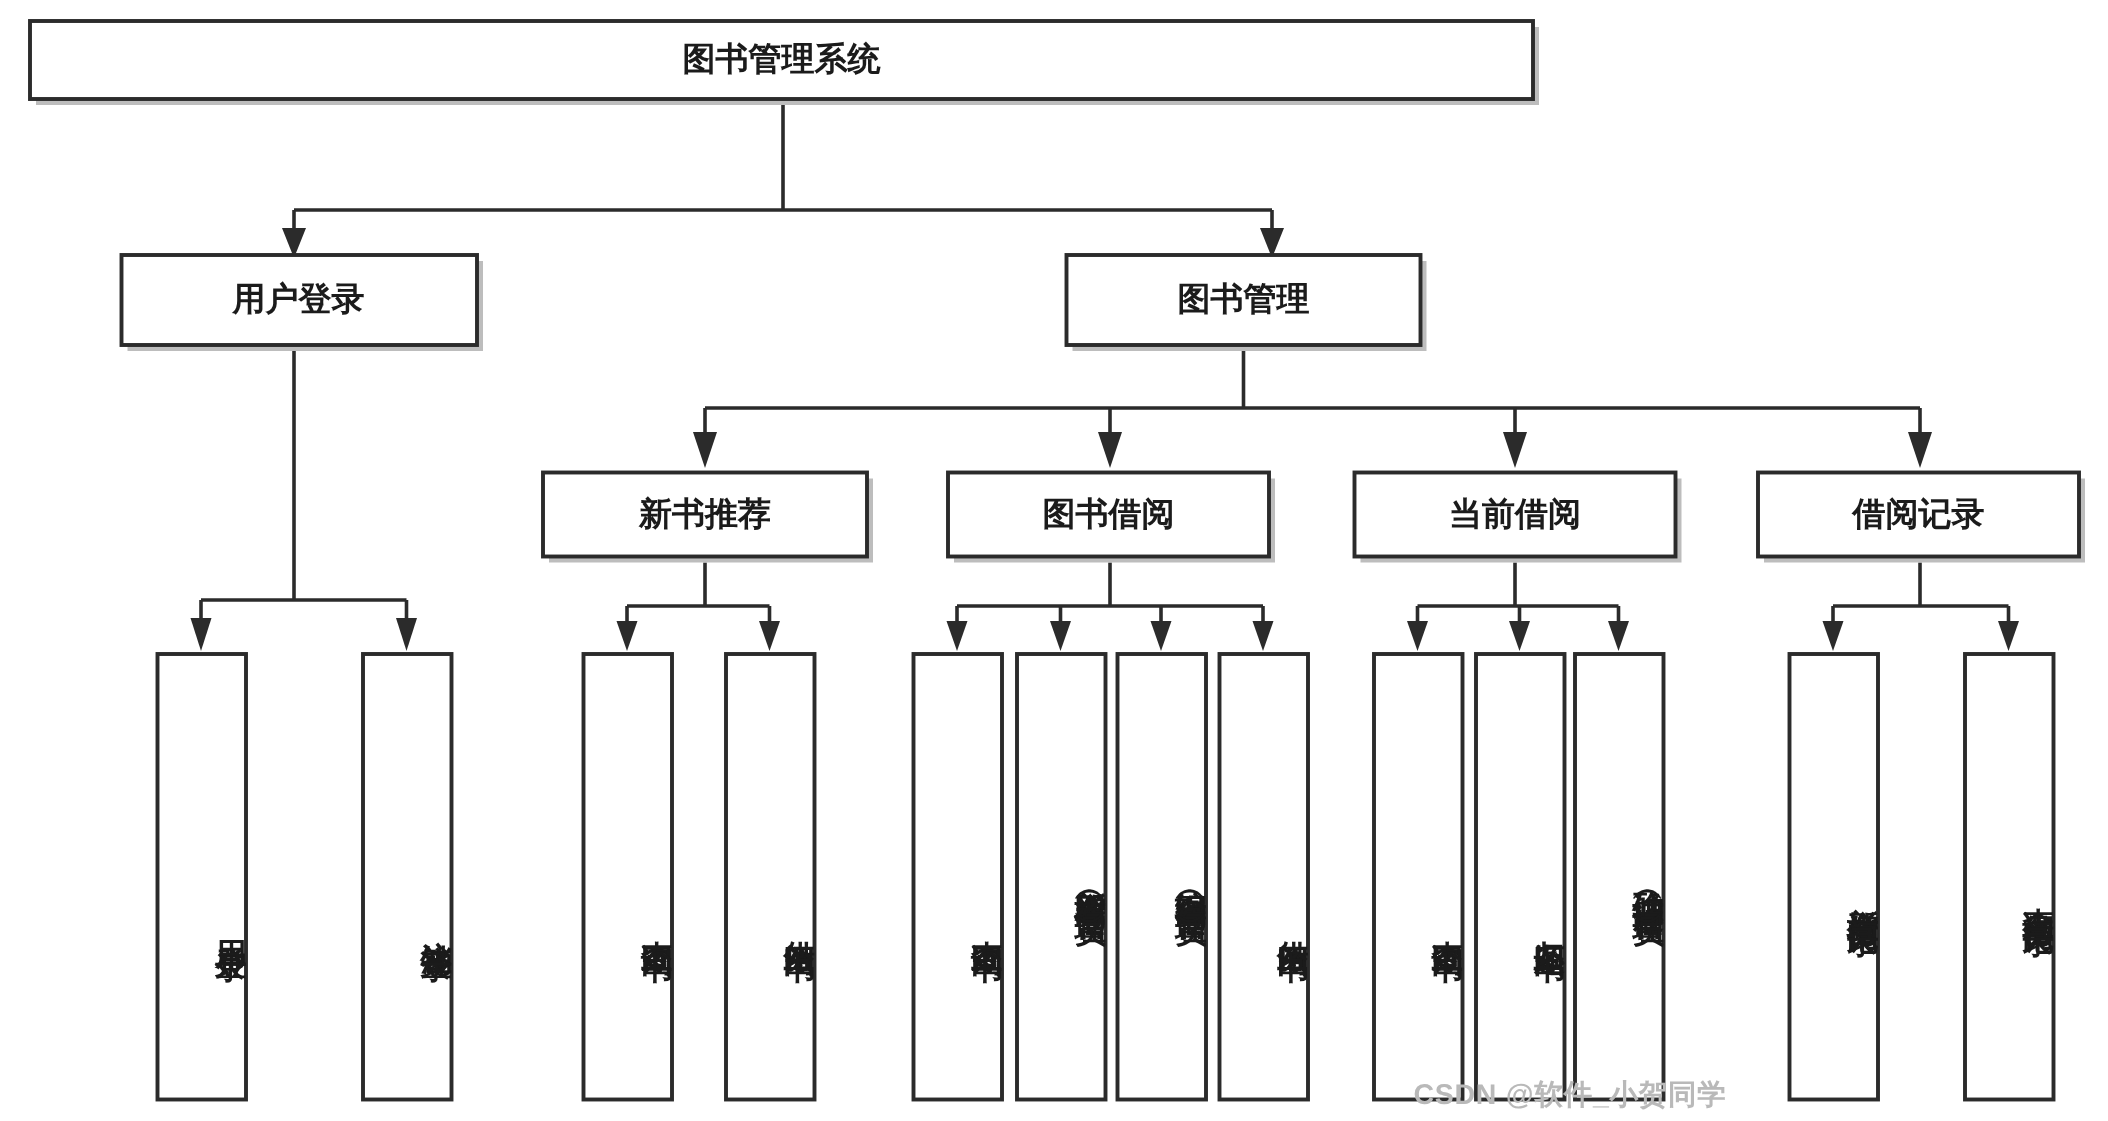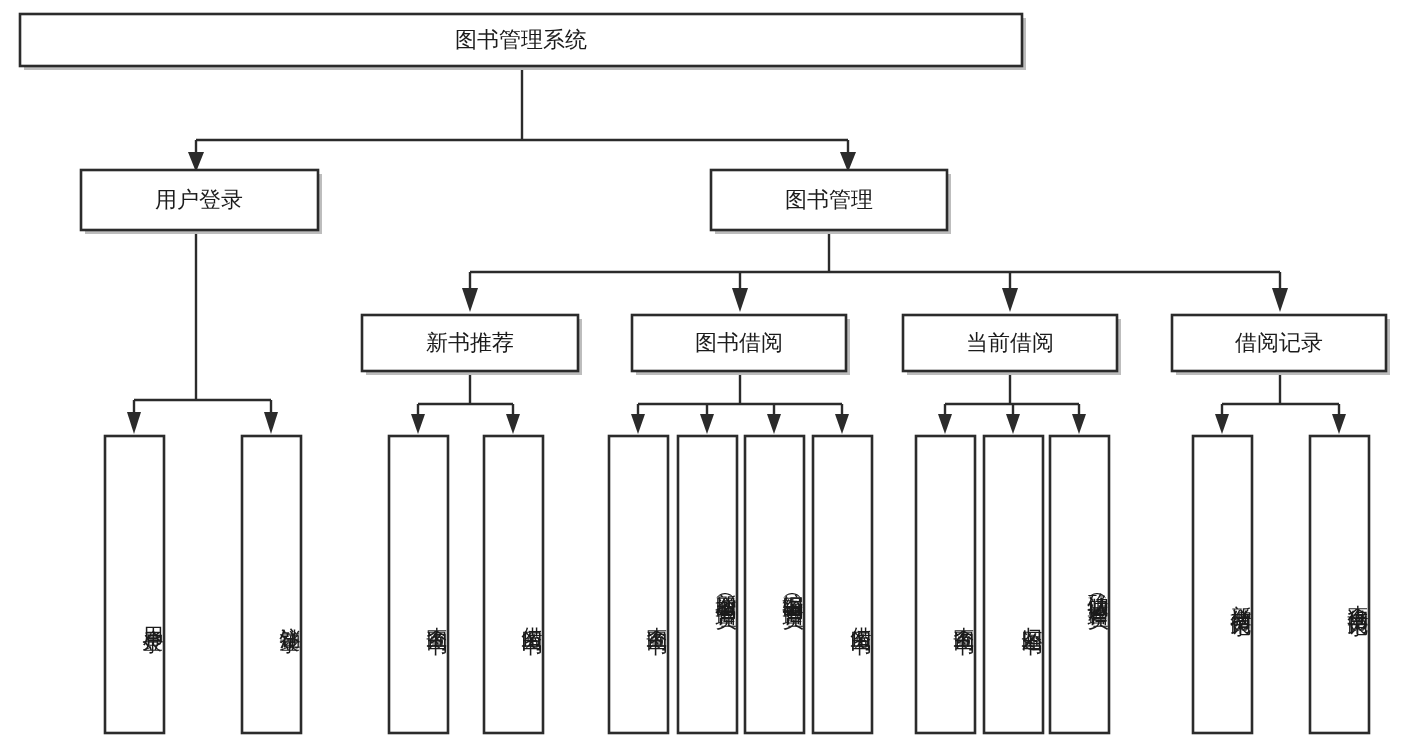--- a/index.html
+++ b/index.html
@@ -12,20 +12,21 @@
     height: 747px;
     overflow: hidden;
     font-family: "Liberation Sans", "DejaVu Sans", sans-serif;
     position: relative;
   }
   #diagram-root {
     position: relative;
     width: 1163px;
     height: 747px;
     background: #ffffff;
+    font-weight: bold;
   }
   svg#flow-svg {
     position: absolute;
     top: 0;
     left: 0;
     width: 1405px;
     height: 747px;
     display: block;
   }
   .node-box {
@@ -205,13 +206,14 @@
   <div class="vert-label" style="left:609px;  top:500px; width:59px; height:230px;">查询图书</div>
   <div class="vert-label" style="left:678px;  top:443px; width:59px; height:288px;">新增图书（管理员）</div>
   <div class="vert-label" style="left:745px;  top:443px; width:59px; height:288px;">编辑图书（管理员）</div>
   <div class="vert-label" style="left:813px;  top:500px; width:59px; height:230px;">借阅图书</div>
   <div class="vert-label" style="left:916px;  top:500px; width:59px; height:230px;">查询图书</div>
   <div class="vert-label" style="left:984px;  top:500px; width:59px; height:230px;">归还图书</div>
   <div class="vert-label" style="left:1050px; top:443px; width:59px; height:288px;">确认归还（管理员）</div>
   <div class="vert-label" style="left:1193px; top:460px; width:59px; height:270px;">新增借阅记录</div>
   <div class="vert-label" style="left:1310px; top:460px; width:59px; height:270px;">查询借阅记录</div>
 
+  <div class="watermark">CSDN @软件_小贺同学</div>
 </div>
 
 </body></html>

